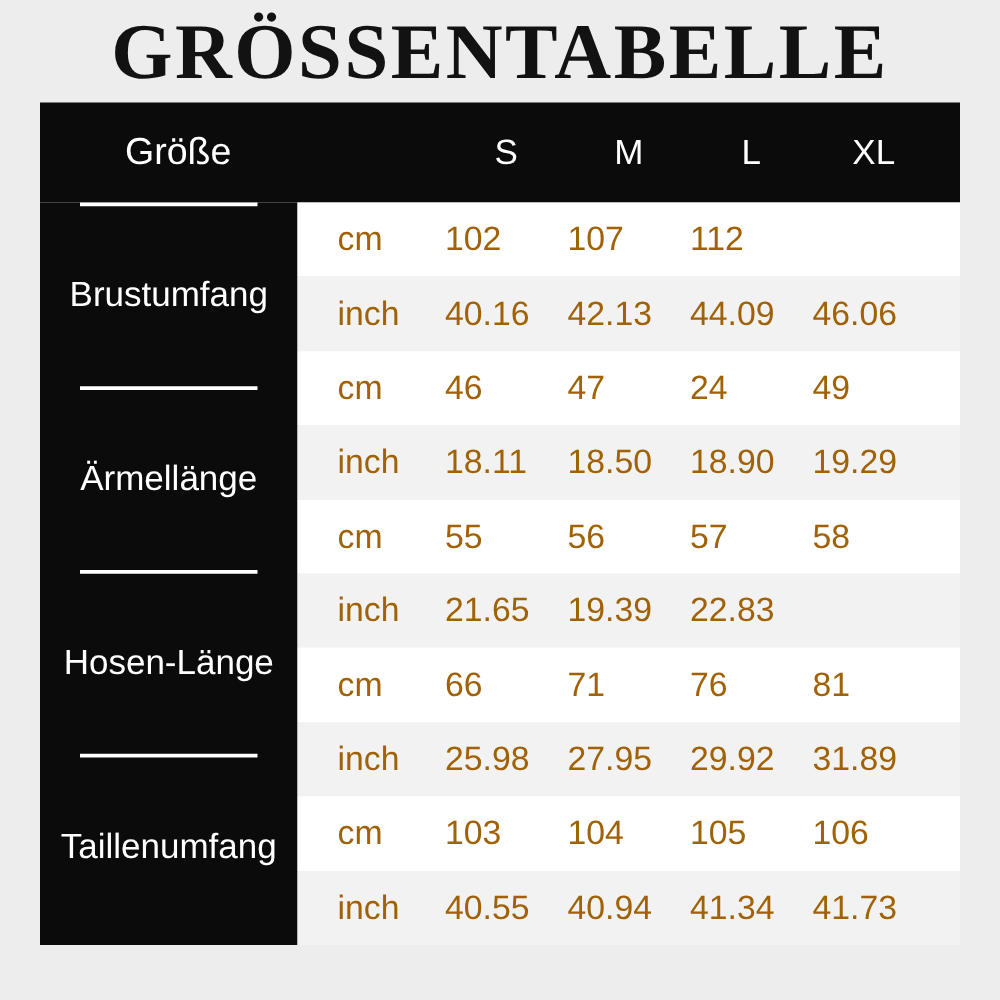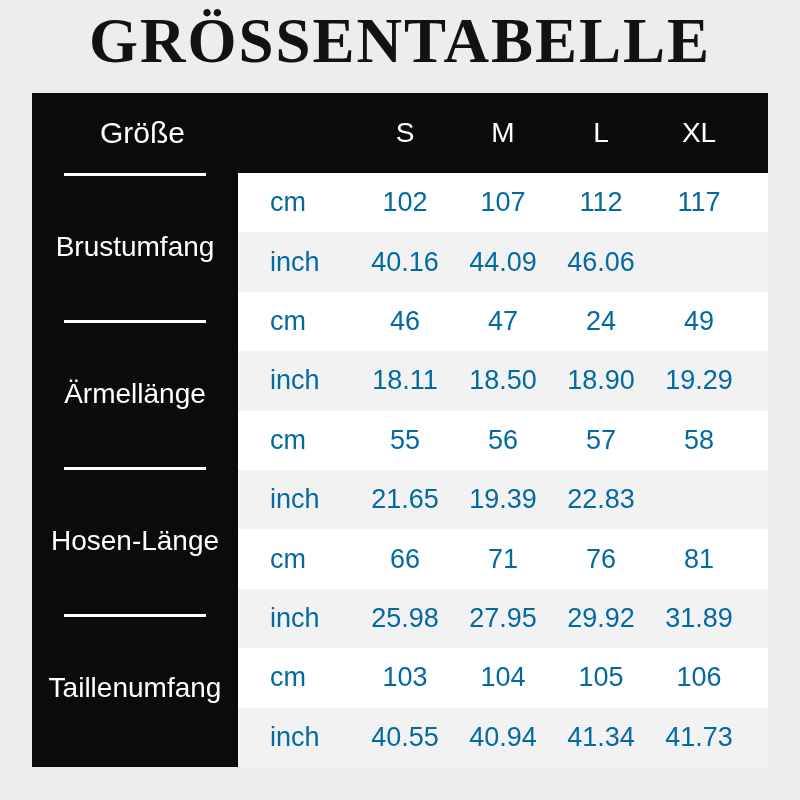--- a/index.html
+++ b/index.html
@@ -12,21 +12,21 @@
   .title-bar {
     height: 82px;
     display: flex; align-items: center; justify-content: center;
     font-family: "Liberation Serif", "DejaVu Serif", serif;
     font-weight: bold;
     font-size: 63px;
     letter-spacing: 2px;
     color: #121212;
     white-space: nowrap;
   }
-  .size-table { margin: 11px 32px; }
+  .size-table { margin: 0 32px; }
   .thead {
     height: 80px;
     background: #0b0b0b;
     color: #ffffff;
     display: flex; align-items: center;
   }
   .corner {
     width: 206px; box-sizing: border-box;
     padding-left: 68px;
     font-size: 30px;
@@ -49,28 +49,28 @@
     white-space: nowrap;
   }
   .divider {
     position: absolute; top: 0; left: 32px;
     width: 142px; height: 3px;
     background: #ffffff;
   }
   .rows-col {
     flex: 1;
     display: flex; flex-direction: column;
-    color: #0369a1;
+    color: #a16207;
     font-size: 27px;
   }
   .drow { height: 59.4px; display: flex; align-items: center; }
   .row-cm { background: #ffffff; }
   .row-inch { background: #f2f2f2; }
   .unit-cell { width: 118px; box-sizing: border-box; padding-left: 32px; }
-  .val-cell { width: 98px; text-align: center; }
+  .val-cell { width: 98px; text-align: left; }
 </style>
 </head>
 <body>
 
 <div class="title-bar">GRÖSSENTABELLE</div>
 
 <div class="size-table">
 
   <div class="thead">
     <div class="corner">Größe</div>
@@ -102,25 +102,25 @@
       </div>
     </div>
 
     <div class="rows-col">
 
       <div class="drow row-cm">
         <div class="unit-cell">cm</div>
         <div class="val-cell">102</div>
         <div class="val-cell">107</div>
         <div class="val-cell">112</div>
-        <div class="val-cell">117</div>
       </div>
       <div class="drow row-inch">
         <div class="unit-cell">inch</div>
         <div class="val-cell">40.16</div>
+        <div class="val-cell">42.13</div>
         <div class="val-cell">44.09</div>
         <div class="val-cell">46.06</div>
       </div>
 
       <div class="drow row-cm">
         <div class="unit-cell">cm</div>
         <div class="val-cell">46</div>
         <div class="val-cell">47</div>
         <div class="val-cell">24</div>
         <div class="val-cell">49</div>

